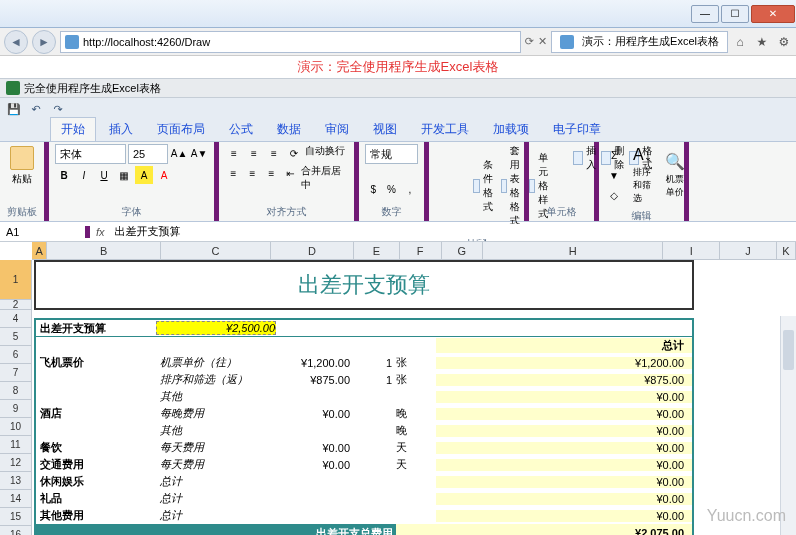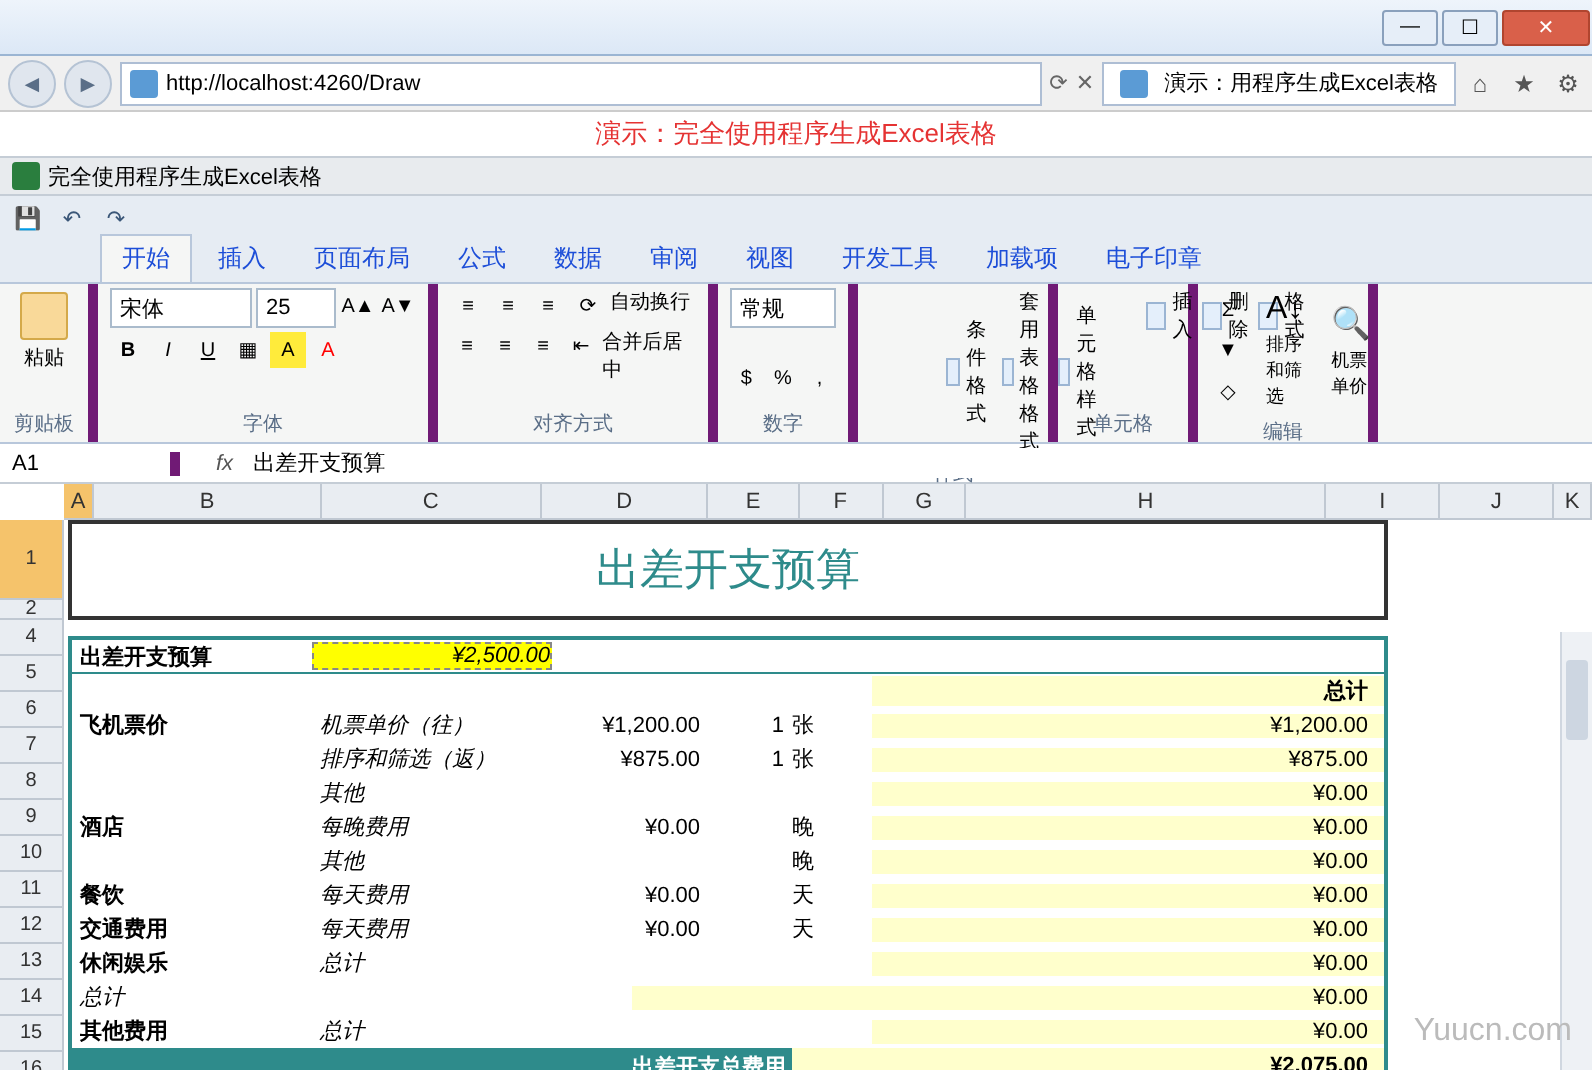--- a/index.html
+++ b/index.html
@@ -46,21 +46,21 @@
 .font-combo { height: 20px; border: 1px solid #abc; background: #fff; font-size: 11px; padding: 0 4px; display: flex; align-items: center; }
 .small-row { display: flex; gap: 2px; }
 .small-btn { width: 18px; height: 18px; font-size: 10px; display: flex; align-items: center; justify-content: center; border: 1px solid transparent; }
 .styles-block { display: flex; flex-direction: row; gap: 1px; font-size: 10px; margin-left: 38px; }
 .styles-row { display: flex; align-items: center; gap: 3px; }
 .micro-icon { width: 14px; height: 14px; background: #e4effb; border: 1px solid #9bb5d3; }
 
 
 .formula-bar { height: 20px; border-bottom: 1px solid #c5cdd6; display: flex; align-items: center; font-size: 11px; }
 .name-box { width: 90px; border-right: 5px solid #701a75; padding: 0 6px; background: #fff; }
-.fx-label { padding: 0 6px; font-style: italic; color: #555; margin-left: 12px; }
+.fx-label { padding: 0 6px; font-style: italic; color: #555; }
 .formula-input { flex: 1; padding: 0 4px; background: #fff; }
 
 
 .sheet-area { position: relative; overflow: hidden; height: 316px; }
 .col-headers { display: flex; height: 18px; background: #e9edf2; border-bottom: 1px solid #c0c8d2; margin-left: 32px; }
 .col-h { border-right: 1px solid #c0c8d2; text-align: center; font-size: 11px; color: #333; line-height: 18px; }
 .col-h.sel { background: #f5c36b; }
 .grid-body { display: flex; }
 .row-headers { width: 32px; }
 .row-h { height: 18px; border-bottom: 1px solid #c0c8d2; border-right: 1px solid #c0c8d2; background: #e9edf2; text-align: center; font-size: 10px; color: #333; line-height: 18px; }
@@ -374,20 +374,21 @@
           </div>
           <div class="bt-row">
             <div class="c-a">休闲娱乐</div>
             <div class="c-c">总计</div>
             <div class="c-d"></div>
             <div class="c-e"></div>
             <div class="c-f"></div>
             <div class="c-h yellow">¥0.00</div>
           </div>
           <div class="bt-row">
+            <div class="c-a">礼品</div>
             <div class="c-c">总计</div>
             <div class="c-d"></div>
             <div class="c-e"></div>
             <div class="c-f"></div>
             <div class="c-h yellow">¥0.00</div>
           </div>
           <div class="bt-row">
             <div class="c-a">其他费用</div>
             <div class="c-c">总计</div>
             <div class="c-d"></div>

